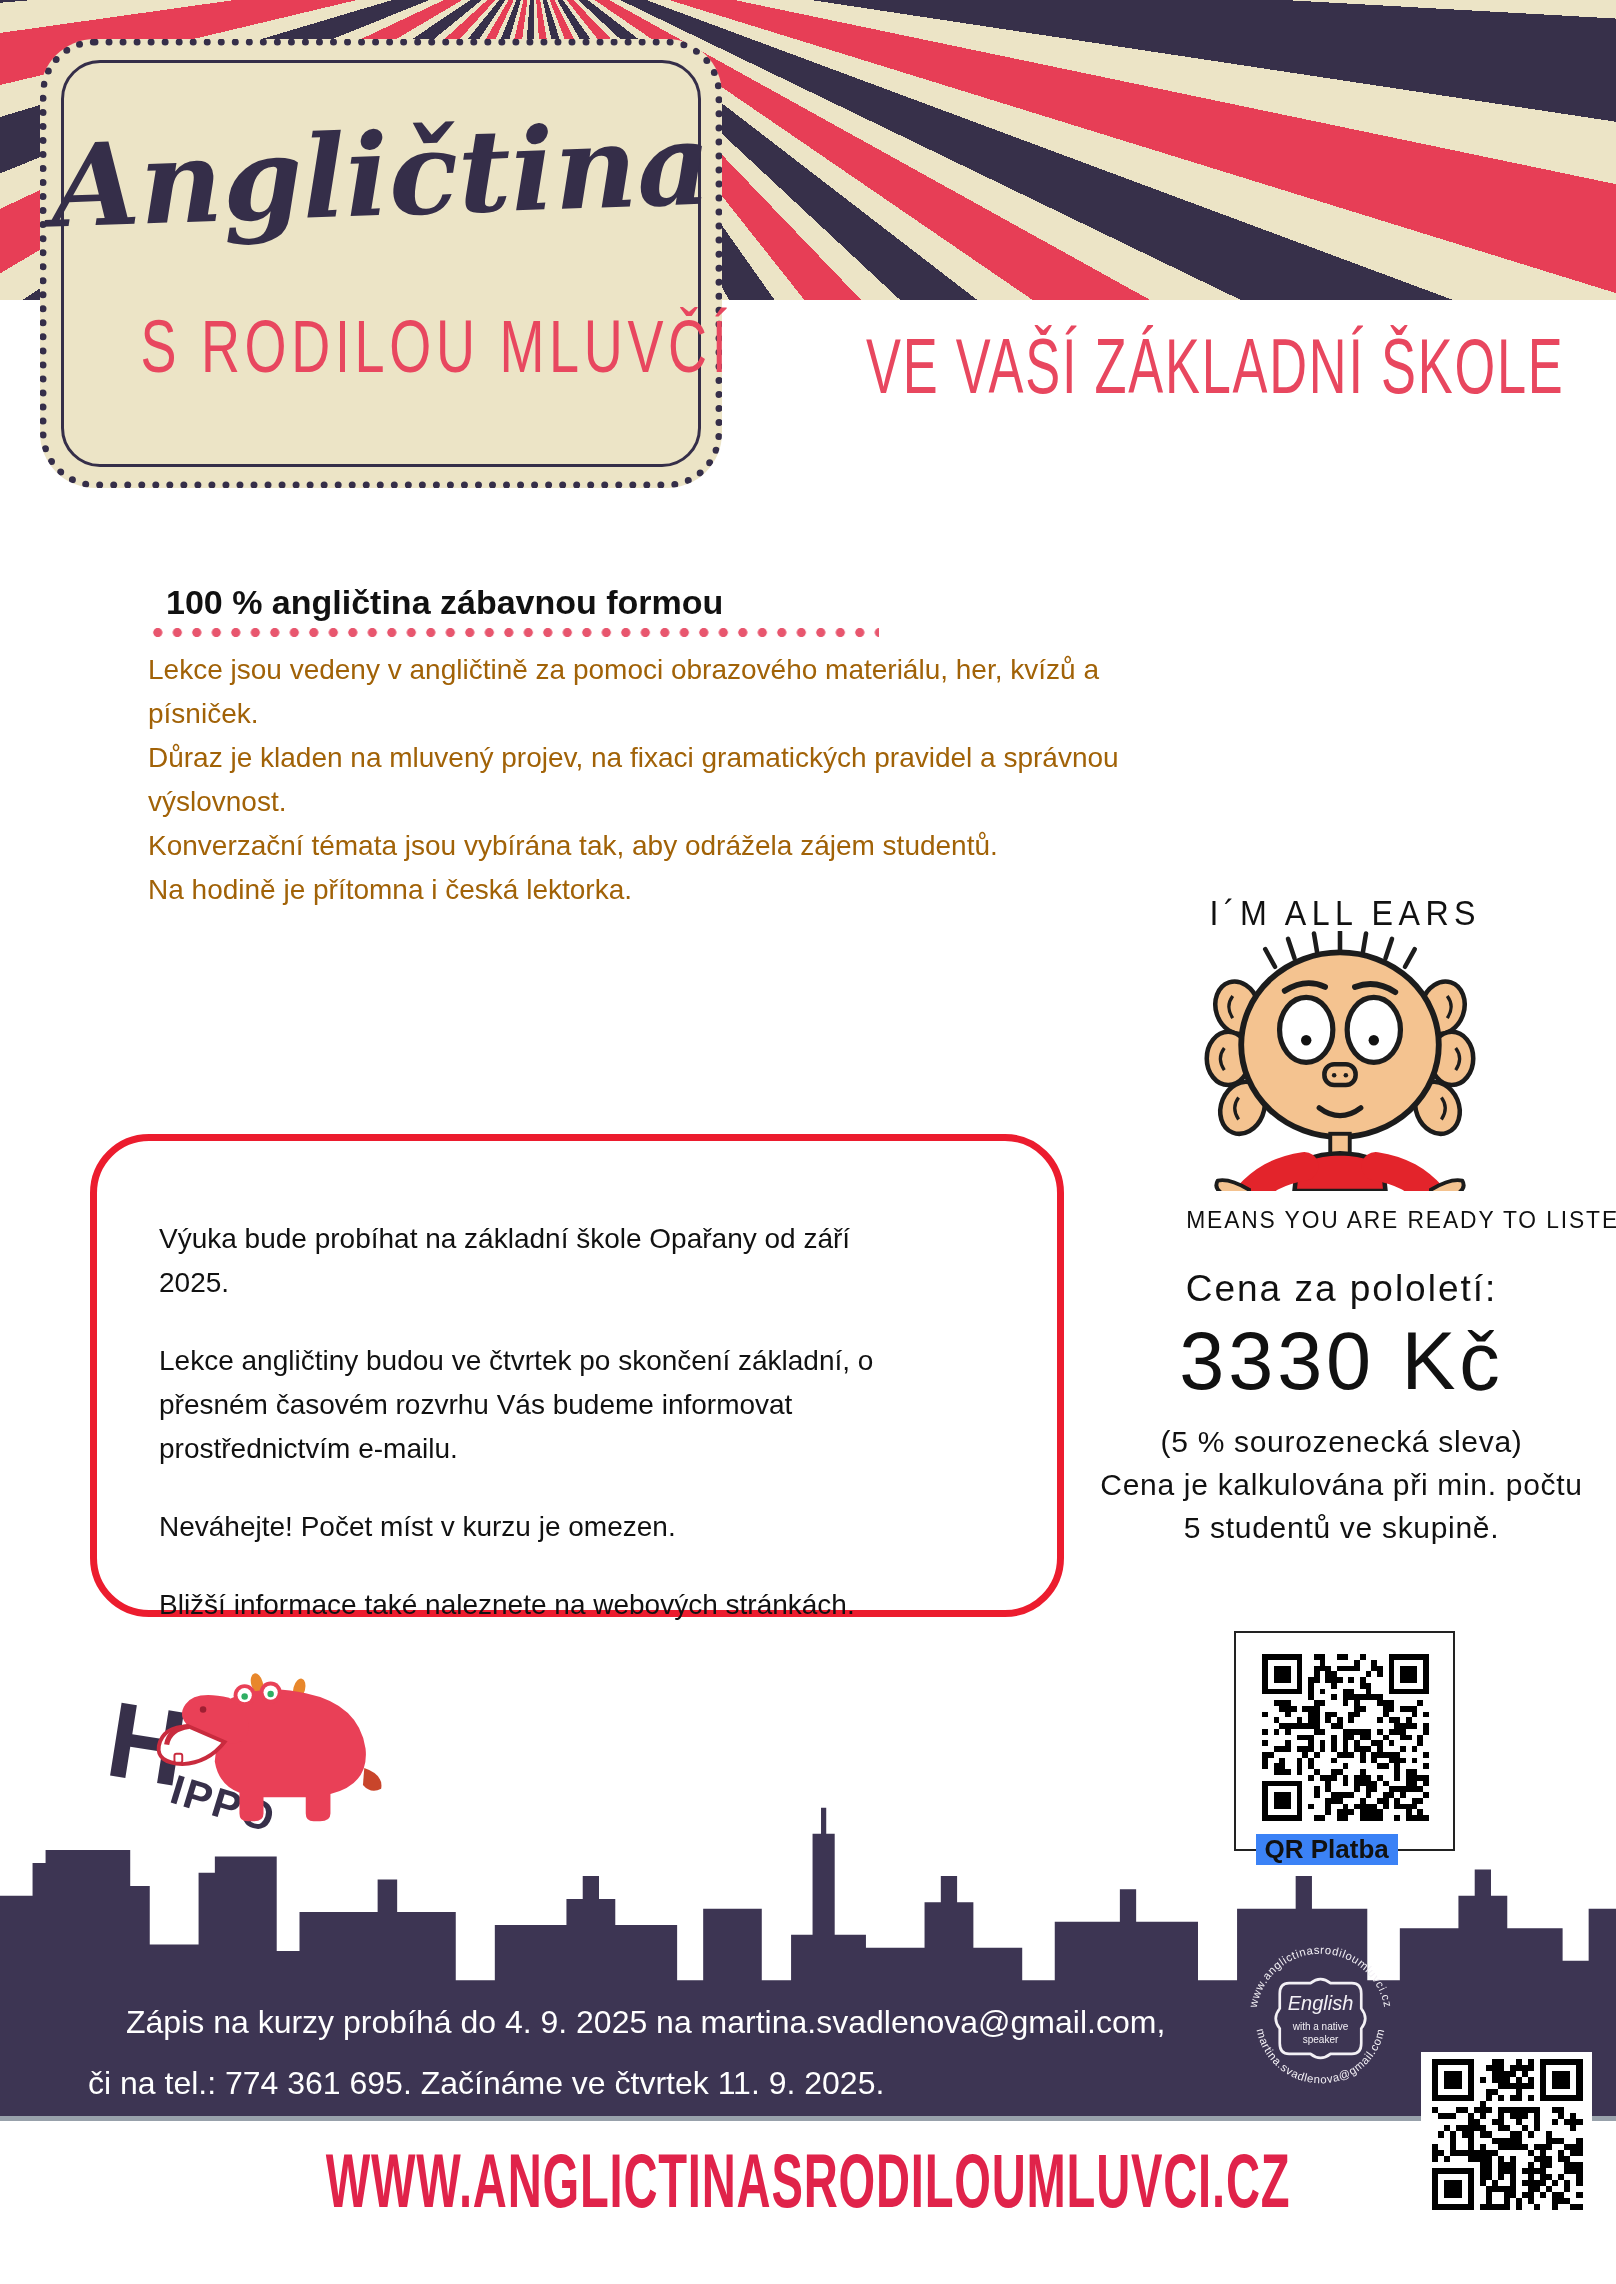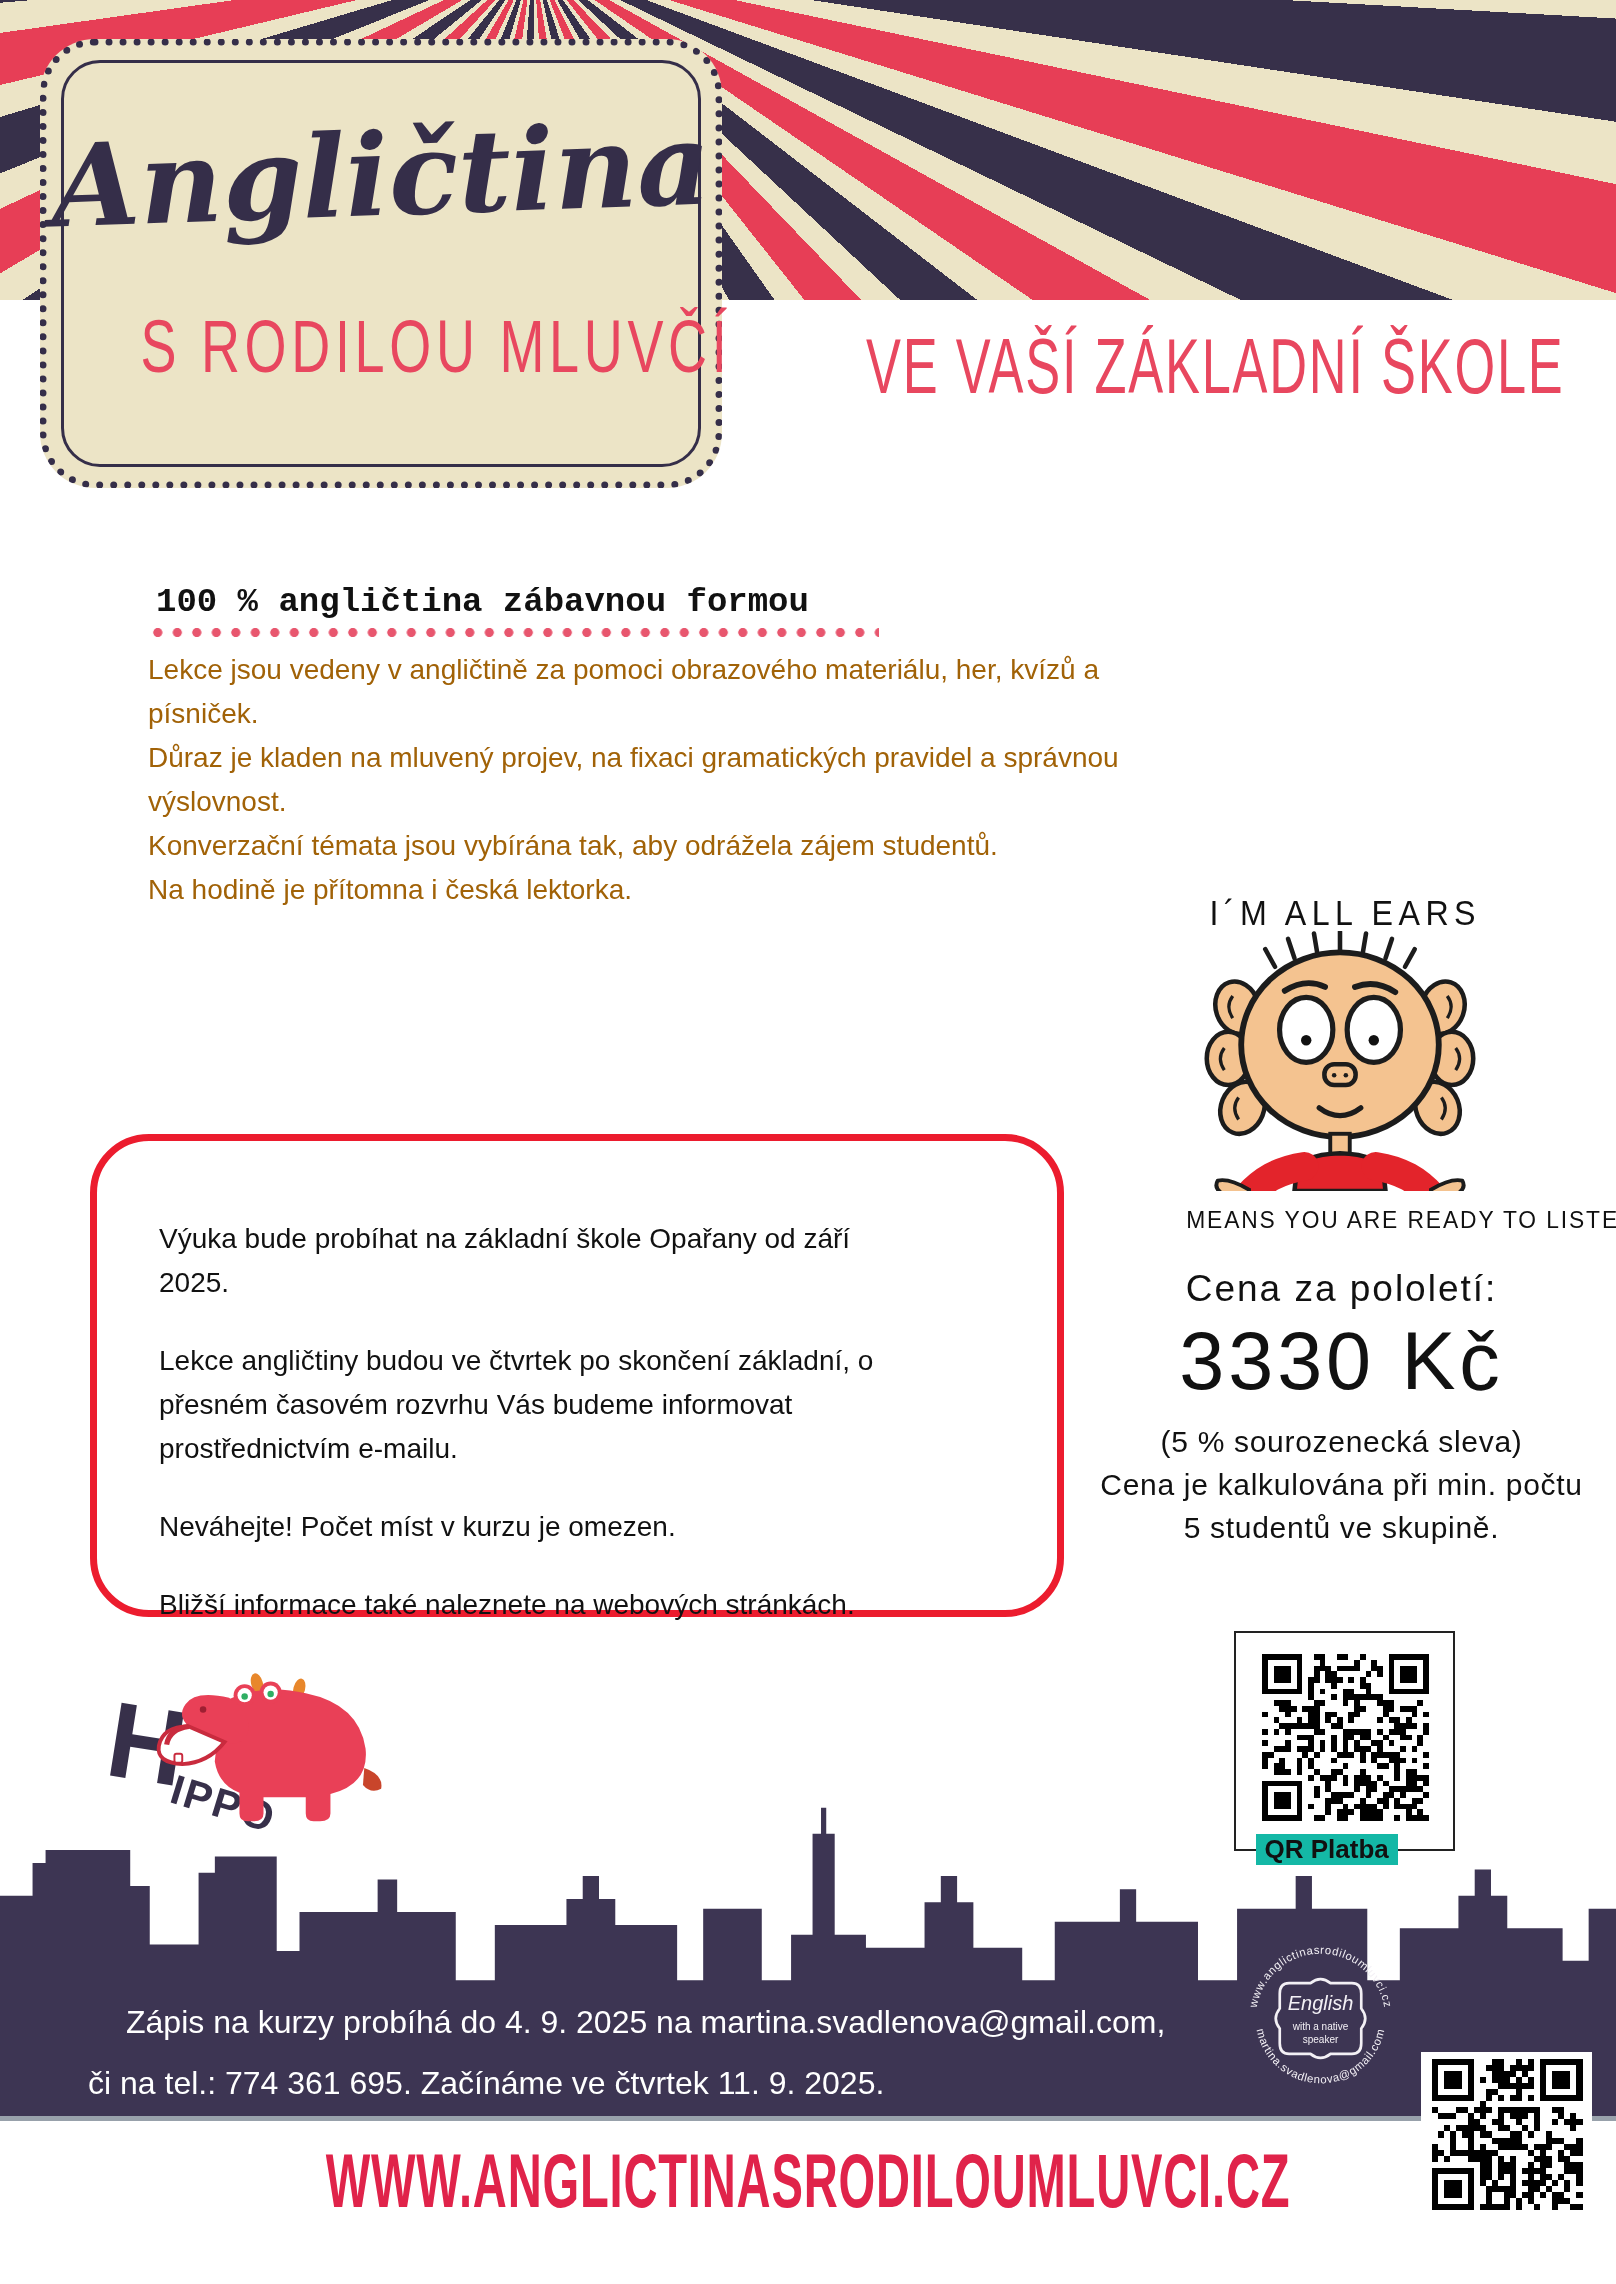--- a/index.html
+++ b/index.html
@@ -24,21 +24,21 @@
     font-family:"DejaVu Serif",serif;font-style:italic;font-weight:bold;
     font-size:114px;color:#352e49;transform:rotate(-2deg);}
   .badge-subtitle{position:absolute;left:0;top:257px;width:100%;text-align:center;
     font-size:75px;color:#e8475f;letter-spacing:6.5px;white-space:nowrap;
     transform:scaleX(0.72);transform-origin:center;}
 
   .tagline{position:absolute;left:866px;top:322px;font-size:77px;color:#e8475f;
     letter-spacing:2.6px;white-space:nowrap;transform:scaleX(0.68);transform-origin:left top;}
 
   
-  .intro-heading{position:absolute;left:156px;top:583px;font-size:34px;font-weight:bold;color:#111;font-family:Liberation Mono, monospace;}
+  .intro-heading{position:absolute;left:166px;top:583px;font-size:34px;font-weight:bold;color:#111;}
   .dotted-divider{position:absolute;left:150px;top:624px;width:729px;height:17px;
     background-image:radial-gradient(circle 4.6px at 7.8px 8.5px,#e8566e 4.2px,transparent 4.9px);
     background-size:19.5px 17px;background-repeat:repeat-x;}
   .intro-text{position:absolute;left:148px;top:648px;width:1016px;font-size:28px;line-height:44px;color:#a16207;}
   .intro-text p{margin:0;}
 
   
   .mascot-caption-top{position:absolute;left:1198px;top:893px;width:286px;text-align:center;
     font-size:35px;letter-spacing:5.9px;color:#111;white-space:nowrap;transform:scaleX(.92);transform-origin:center;}
   .mascot-art{position:absolute;left:1197px;top:931px;width:286px;height:260px;}
@@ -53,21 +53,21 @@
   
   .pricing{position:absolute;left:1081px;top:1268px;width:521px;text-align:center;color:#111;}
   .pricing-label{font-size:37px;letter-spacing:2px;margin:0 0 5.2px 0;}
   .pricing-price{font-size:81px;letter-spacing:3.9px;margin:0 0 11.7px 0;}
   .pricing-detail{font-size:30px;letter-spacing:0.7px;line-height:43px;margin:0;white-space:nowrap;}
 
   
   .qr-payment-box{position:absolute;left:1234px;top:1631px;width:221px;height:220px;
     border:2px solid #222;background:#fff;box-sizing:border-box;}
   .qr-payment-code{position:absolute;left:26px;top:21px;width:167px;height:167px;}
-  .qr-payment-label{position:absolute;left:19.5px;bottom:-15.6px;background:#14b8a6;padding:0 9px;
+  .qr-payment-label{position:absolute;left:19.5px;bottom:-15.6px;background:#3b82f6;padding:0 9px;
     font-size:26px;font-weight:bold;color:#111;white-space:nowrap;}
 
   
   .hippo-logo{position:absolute;left:91px;top:1664px;width:306px;height:182px;}
 
   
   .skyline{position:absolute;left:0;top:1798px;width:1616px;height:319px;}
   .skyline-baseline{position:absolute;left:0;top:2116px;width:1616px;height:5.2px;background:#98a1ab;}
 
   

